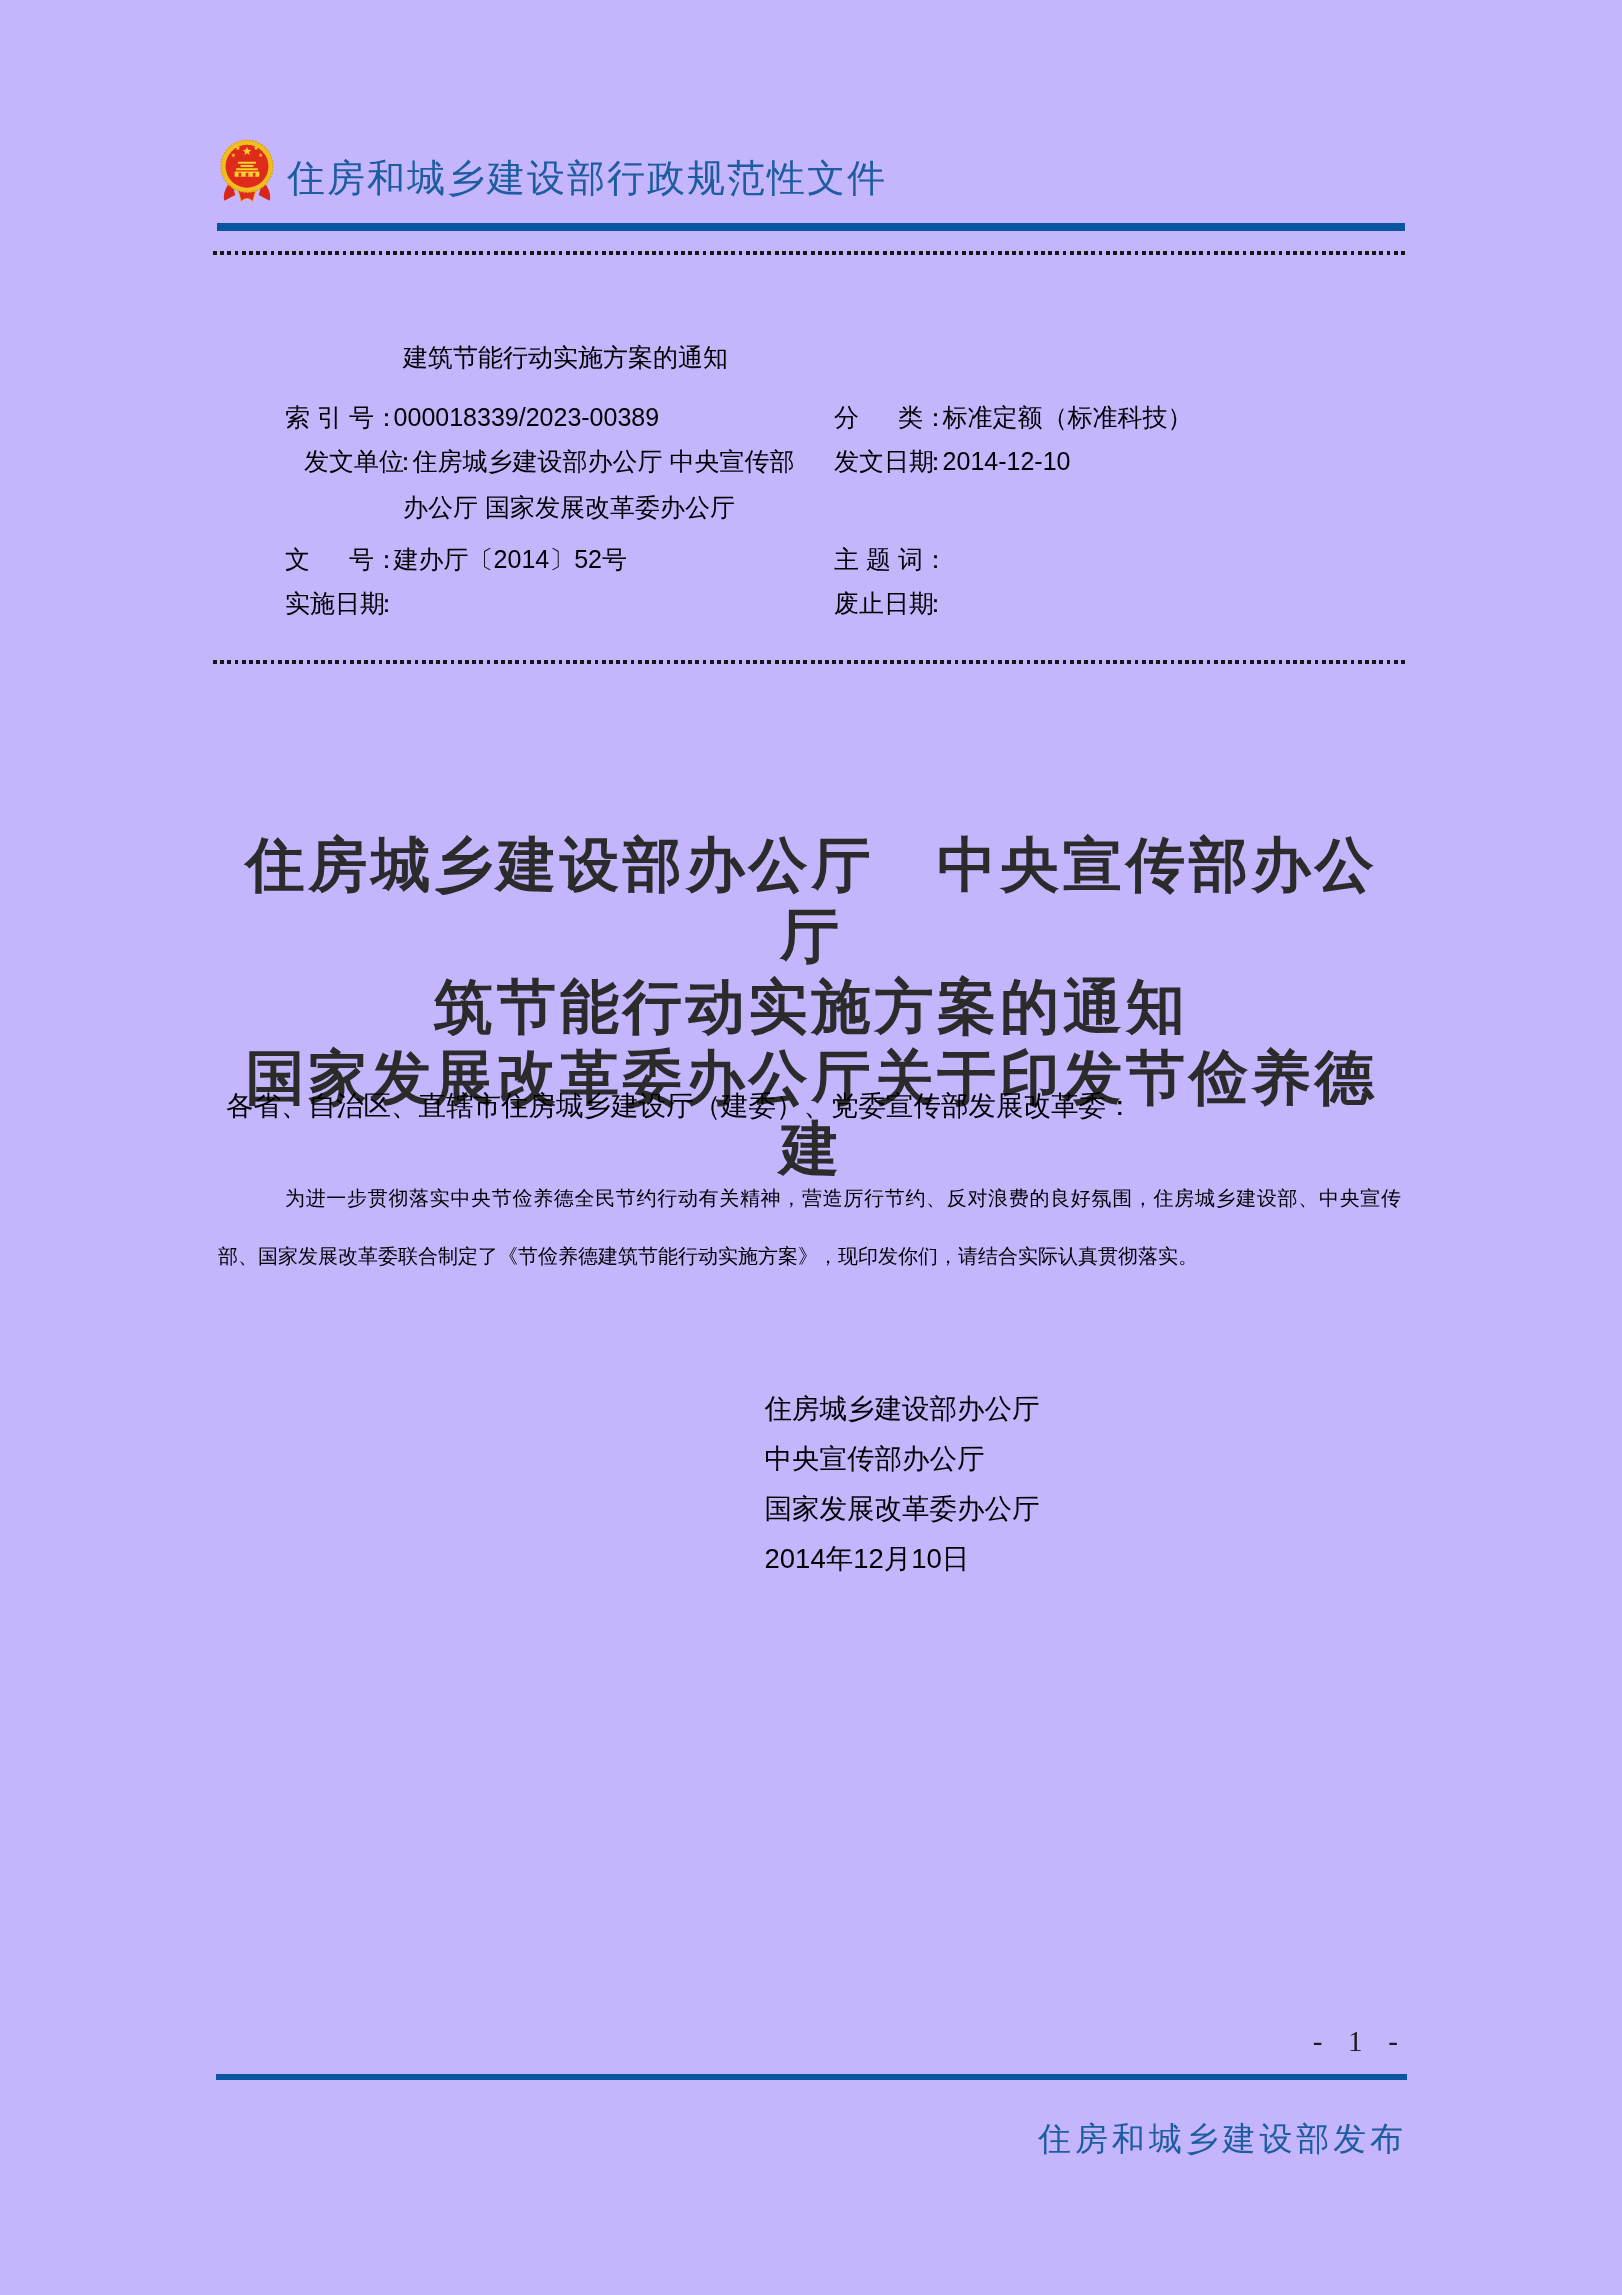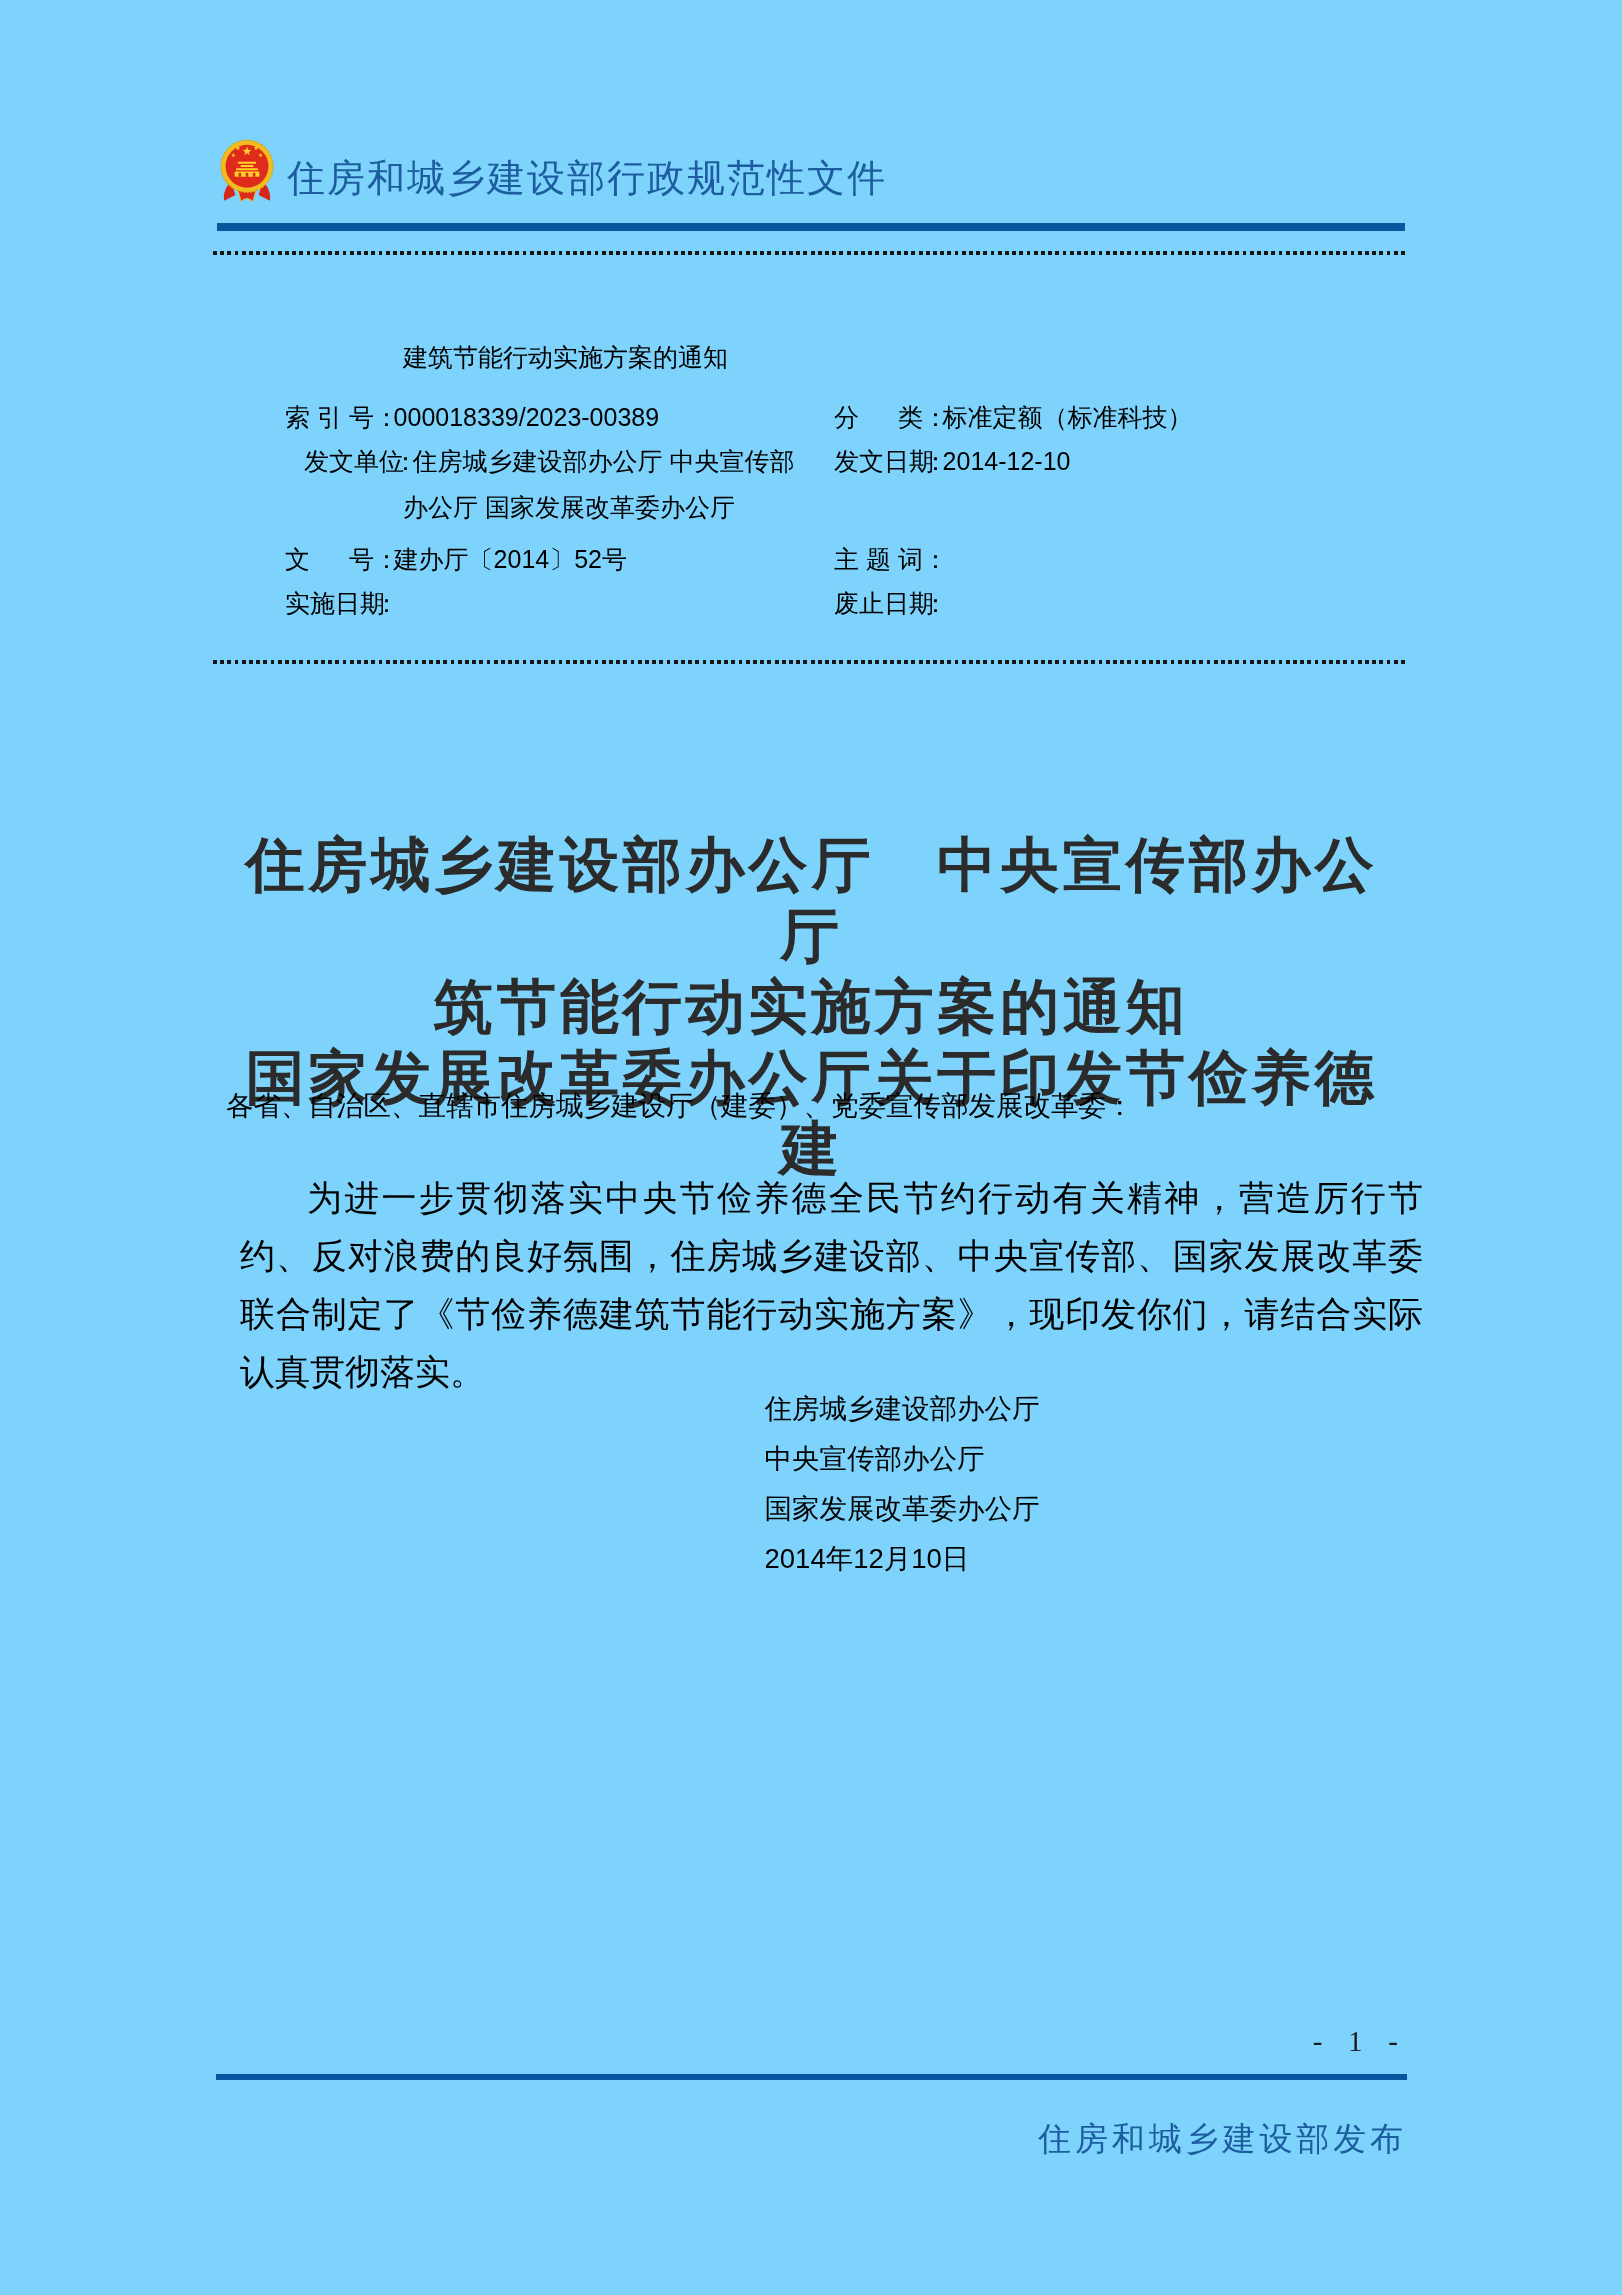--- a/index.html
+++ b/index.html
@@ -1,20 +1,20 @@
 <!DOCTYPE html>
 <html style="font-size:10.5px"><head>
 <meta charset="utf-8">
 <style>
   html,body{margin:0;padding:0;background:#ffffff;}
   .page{
     position:relative;
     width:1623px;
     height:2295px;
-    background:#7dd3fc;
+    background:#c4b5fd;
     overflow:hidden;
     font-family:"Liberation Sans","DejaVu Sans",sans-serif;
     color:#000;
   }
   
   .emblem{
     position:absolute; left:219px; top:139px; width:56px; height:65px;
   }
   .masthead-title{
     position:absolute; left:287px; top:153px;
@@ -51,22 +51,22 @@
     font-family:"Liberation Serif","DejaVu Serif",serif;
     font-size:59px; line-height:71px; letter-spacing:3.9px;
     color:#2b2b2b; font-weight:700;
   }
   
   .salutation{
     position:absolute; left:226px; top:1088px;
     font-size:27.5px; line-height:35px; white-space:nowrap;
   }
   .paragraph{
-    position:absolute; left:240px; top:1169px; width:1183px;
-    font-size:35px; line-height:58px;
+    position:absolute; left:218px; top:1169px; width:1183px;
+    font-size:20px; line-height:58px;
     text-indent:67px; text-align:justify; text-justify:inter-character;
   }
   .signature{
     position:absolute; left:902px; top:1384px;
     transform:translateX(-50%);
     text-align:left; font-size:27.5px; line-height:50px; white-space:nowrap;
   }
   
   .page-number{
     position:absolute; right:216px; top:2026px;

